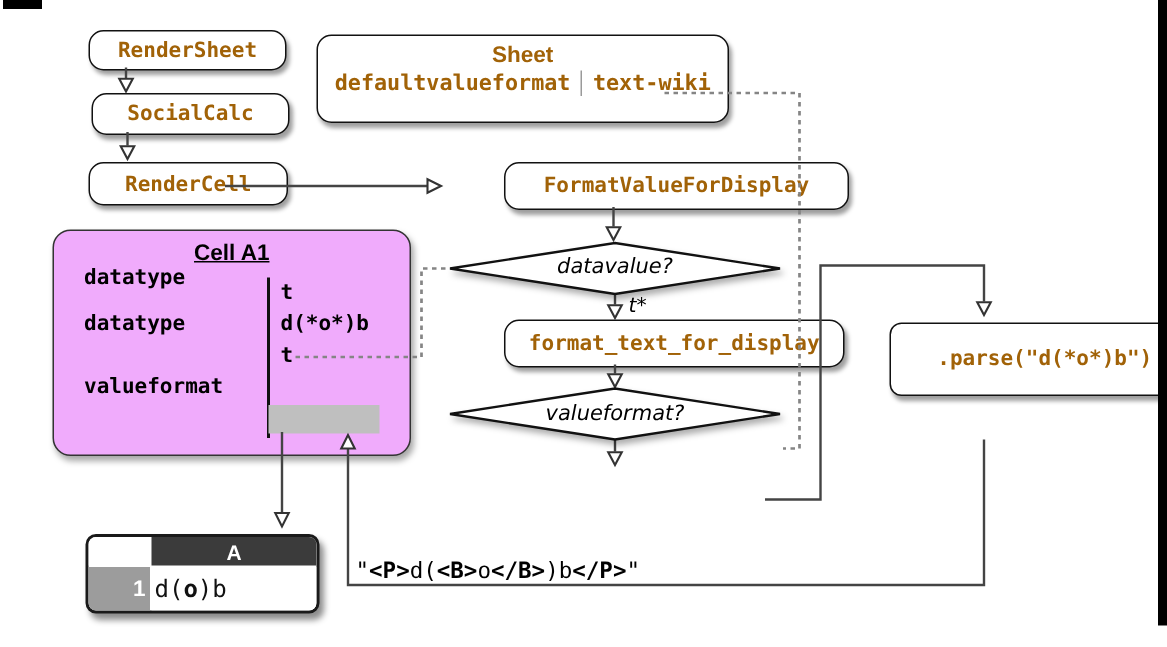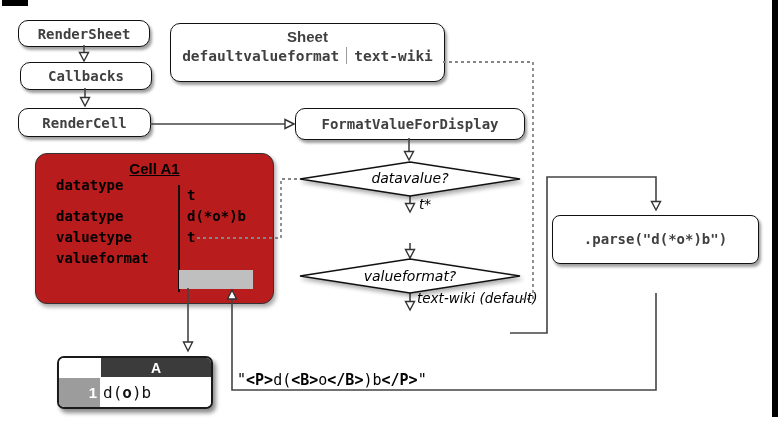--- a/index.html
+++ b/index.html
@@ -1,30 +1,30 @@
 <!DOCTYPE html>
 <html><head>
 <meta charset="utf-8">
 <style>
   html,body{margin:0;padding:0;background:#fff;}
   #canvas{position:relative;width:778px;height:431px;background:#fff;overflow:hidden;
           font-family:"DejaVu Sans",sans-serif;}
   
   .node{position:absolute;background:#fff;border:1.8px solid #111;border-radius:10px;
         box-shadow:2px 3px 3px rgba(0,0,0,.38);display:flex;align-items:center;justify-content:center;
-        font-family:"DejaVu Sans Mono",monospace;font-weight:bold;font-size:14px;color:#404040;z-index:2;}
+        font-family:"DejaVu Sans Mono",monospace;font-weight:bold;font-size:14px;color:#a16207;z-index:2;margin-left:41px;}
   .node.sans{font-family:"Liberation Sans","DejaVu Sans",sans-serif;}
   .node.col{flex-direction:column;}
   
   #sheet-node{justify-content:flex-start;padding-top:4px;}
   #sheet-node .title{font-family:"Liberation Sans","DejaVu Sans",sans-serif;font-size:15px;font-weight:bold;}
   #sheet-node .fieldline{display:flex;align-items:center;margin-top:2px;font-size:14.5px;}
   .vdiv{display:inline-block;width:1px;height:17px;background:#9a9a9a;margin:0 7px;}
   
-  #cell-a1{position:absolute;left:35px;top:153px;width:237px;height:149px;background:#b91c1c;
+  #cell-a1{position:absolute;left:35px;top:153px;width:237px;height:149px;background:#f0abfc;
            border:1.6px solid #333;border-radius:12px;box-shadow:2px 3px 4px rgba(0,0,0,.35);z-index:2;}
   #cell-a1 .title{position:absolute;left:0;right:0;top:6px;text-align:center;
                   font-family:"Liberation Sans","DejaVu Sans",sans-serif;font-size:15px;font-weight:bold;
                   text-decoration:underline;color:#000;}
   .a1row{position:absolute;left:20px;height:21px;font-family:"DejaVu Sans Mono",monospace;
          font-weight:bold;font-size:14px;color:#000;white-space:pre;}
   .a1val{position:absolute;left:151px;height:21px;font-family:"DejaVu Sans Mono",monospace;
          font-weight:bold;font-size:14px;color:#000;white-space:pre;}
   #a1-divider{position:absolute;left:142px;top:31px;width:1.6px;height:107px;background:#111;}
   #a1-graybox{position:absolute;left:143px;top:116px;width:74px;height:19px;background:#bfbfbf;}
@@ -104,21 +104,21 @@
     <polygon class="head" points="188,351 183.5,342 192.5,342"></polygon>
 
     <polygon class="diamond" points="300,179 410,162 520,179 410,196"></polygon>
     <polygon class="diamond" points="300,276 410,259 520,276 410,293"></polygon>
   </svg>
 
   <div class="node" style="left:18px;top:20px;width:130px;height:25px;">
     <span>RenderSheet</span>
   </div>
   <div class="node" style="left:20px;top:62px;width:130px;height:26px;">
-    <span>Callbacks</span>
+    <span>SocialCalc</span>
   </div>
   <div class="node col" id="sheet-node" style="left:170px;top:23px;width:273px;height:53px;">
     <div class="title">Sheet</div>
     <div class="fieldline">
       <span>defaultvalueformat</span>
       <span class="vdiv"></span>
       <span>text-wiki</span>
     </div>
   </div>
 
@@ -126,38 +126,39 @@
     <span>RenderCell</span>
   </div>
 
   <div class="node" style="left:295px;top:108px;width:228px;height:30px;">
     <span>FormatValueForDisplay</span>
   </div>
 
   <div class="dlabel" style="left:300px;top:170px;width:220px;">datavalue?</div>
   <div class="ilabel" style="left:419px;top:196px;">t*</div>
 
+  <div class="node" style="left:295px;top:213px;width:225px;height:30px;">
+    <span>format_text_for_display</span>
+  </div>
 
   <div class="dlabel" style="left:300px;top:268px;width:220px;">valueformat?</div>
-  <div class="ilabel" style="left:417px;top:290px;">text-wiki (default)</div>
 
 
   <div class="node col" style="left:552px;top:215px;width:205px;height:47px;border-radius:8px;line-height:21px;">
     <span>.parse("d(*o*)b")</span>
   </div>
 
   <div id="cell-a1">
     <div class="title">Cell A1</div>
     <div id="a1-divider"></div>
     <div id="a1-graybox"></div>
     <div class="a1row" style="top:23px;">datatype</div>
     <div class="a1val" style="top:33px;">t</div>
     <div class="a1row" style="top:54px;">datatype</div>
     <div class="a1val" style="top:54px;">d(*o*)b</div>
-    <div class="a1row" style="top:75px;">valuetype</div>
     <div class="a1val" style="top:75px;">t</div>
     <div class="a1row" style="top:96px;">valueformat</div>
     <div class="a1val" style="top:96px;"></div>
     <div class="a1val" style="top:117px;"></div>
   </div>
 
   <div id="mini-sheet">
     <div class="corner"></div>
     <div class="colhdr">A</div>
     <div class="rowhdr">1</div>

